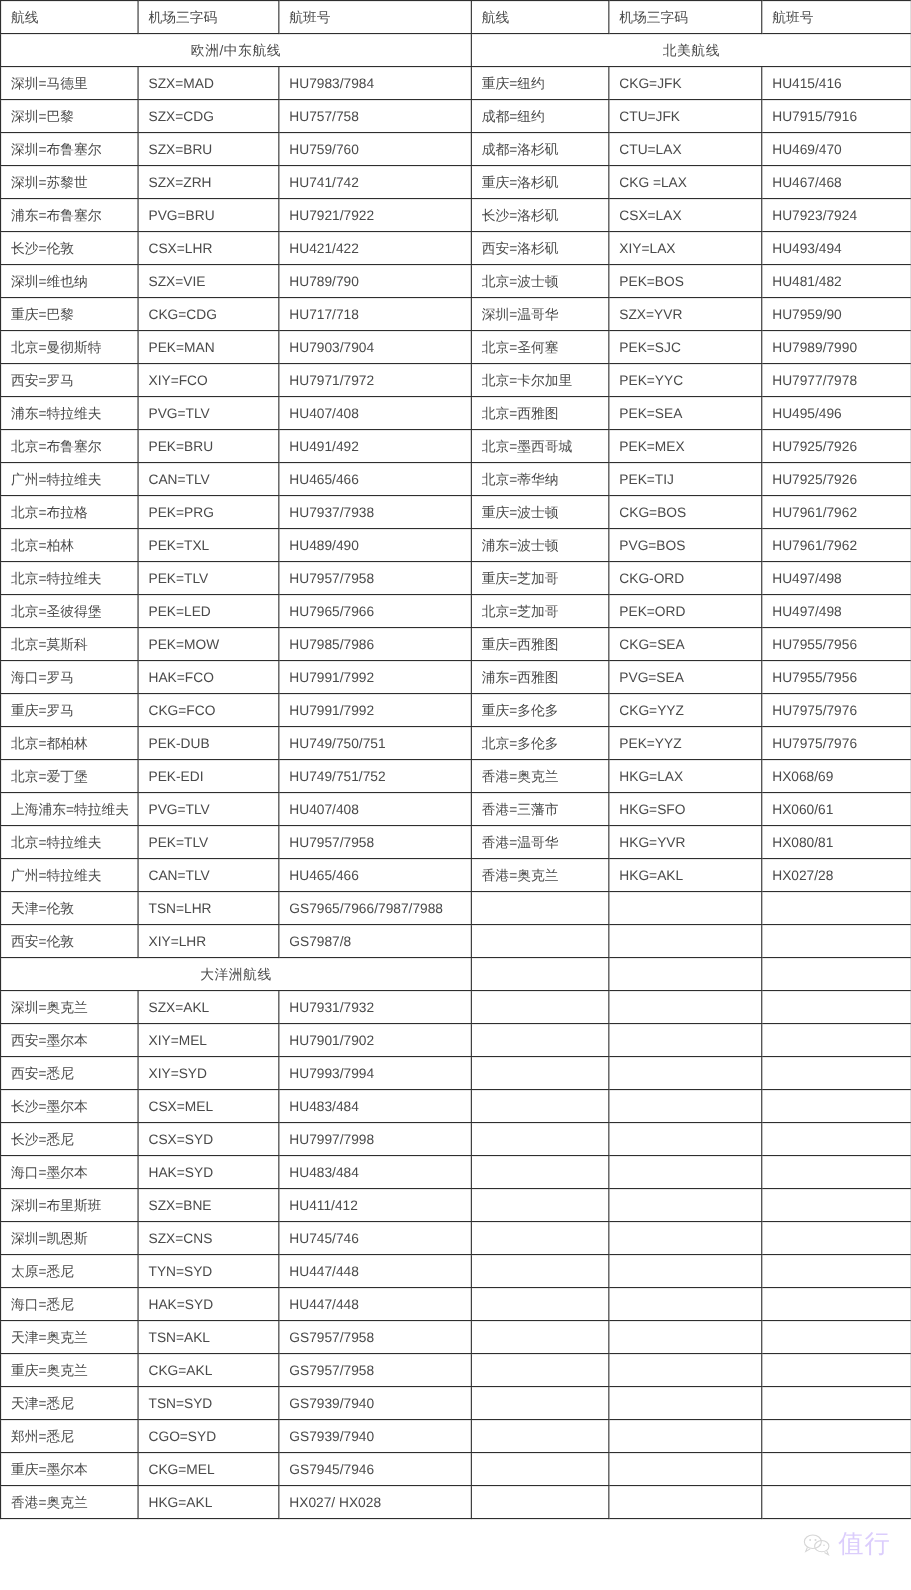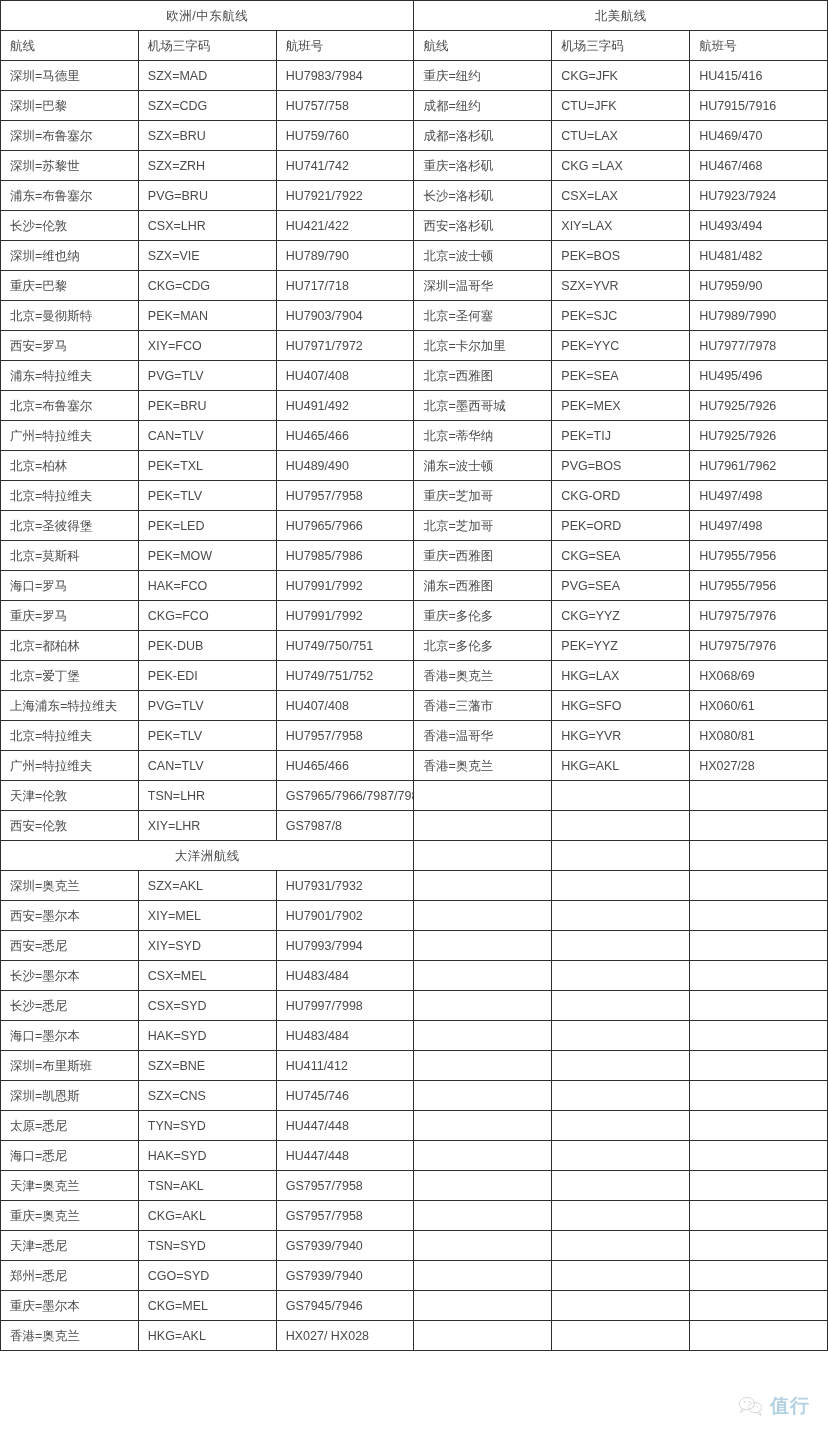--- a/index.html
+++ b/index.html
@@ -68,46 +68,45 @@
     gap: 6px;
     opacity: 0.30;
     pointer-events: none;
   }
   #watermark .wm-icon {
     width: 26px;
     height: 22px;
     display: block;
   }
   #watermark .wm-text {
-    font-size: 19px;
-    color: #0369a1;
+    font-size: 23px;
+    color: #8b5cf6;
     font-family: "Liberation Serif", "DejaVu Serif", serif;
     letter-spacing: 1px;
-    font-weight: bold;
   }
 </style>
 </head>
 <body>
 
 <div id="sheet">
   <table class="flight-table">
     <tbody id="table-body">
         <tr>
-          <td class=" section-title" colspan="3">欧洲/中东航线</td>
-          <td class=" section-title" colspan="3">北美航线</td>
-        </tr>
-        <tr>
           <td class="col-route colhead">航线</td>
           <td class="col-iata colhead">机场三字码</td>
           <td class="col-flight colhead">航班号</td>
           <td class="col-route2 colhead">航线</td>
           <td class="col-iata2 colhead">机场三字码</td>
           <td class="col-flight2 colhead">航班号</td>
         </tr>
         <tr>
+          <td class=" section-title" colspan="3">欧洲/中东航线</td>
+          <td class=" section-title" colspan="3">北美航线</td>
+        </tr>
+        <tr>
           <td class="col-route">深圳=马德里</td>
           <td class="col-iata">SZX=MAD</td>
           <td class="col-flight">HU7983/7984</td>
           <td class="col-route2">重庆=纽约</td>
           <td class="col-iata2">CKG=JFK</td>
           <td class="col-flight2">HU415/416</td>
         </tr>
         <tr>
           <td class="col-route">深圳=巴黎</td>
           <td class="col-iata">SZX=CDG</td>
@@ -196,20 +195,28 @@
           <td class="col-iata2">PEK=MEX</td>
           <td class="col-flight2">HU7925/7926</td>
         </tr>
         <tr>
           <td class="col-route">广州=特拉维夫</td>
           <td class="col-iata">CAN=TLV</td>
           <td class="col-flight">HU465/466</td>
           <td class="col-route2">北京=蒂华纳</td>
           <td class="col-iata2">PEK=TIJ</td>
           <td class="col-flight2">HU7925/7926</td>
+        </tr>
+        <tr>
+          <td class="col-route">北京=布拉格</td>
+          <td class="col-iata">PEK=PRG</td>
+          <td class="col-flight">HU7937/7938</td>
+          <td class="col-route2">重庆=波士顿</td>
+          <td class="col-iata2">CKG=BOS</td>
+          <td class="col-flight2">HU7961/7962</td>
         </tr>
         <tr>
           <td class="col-route">北京=柏林</td>
           <td class="col-iata">PEK=TXL</td>
           <td class="col-flight">HU489/490</td>
           <td class="col-route2">浦东=波士顿</td>
           <td class="col-iata2">PVG=BOS</td>
           <td class="col-flight2">HU7961/7962</td>
         </tr>
         <tr>

